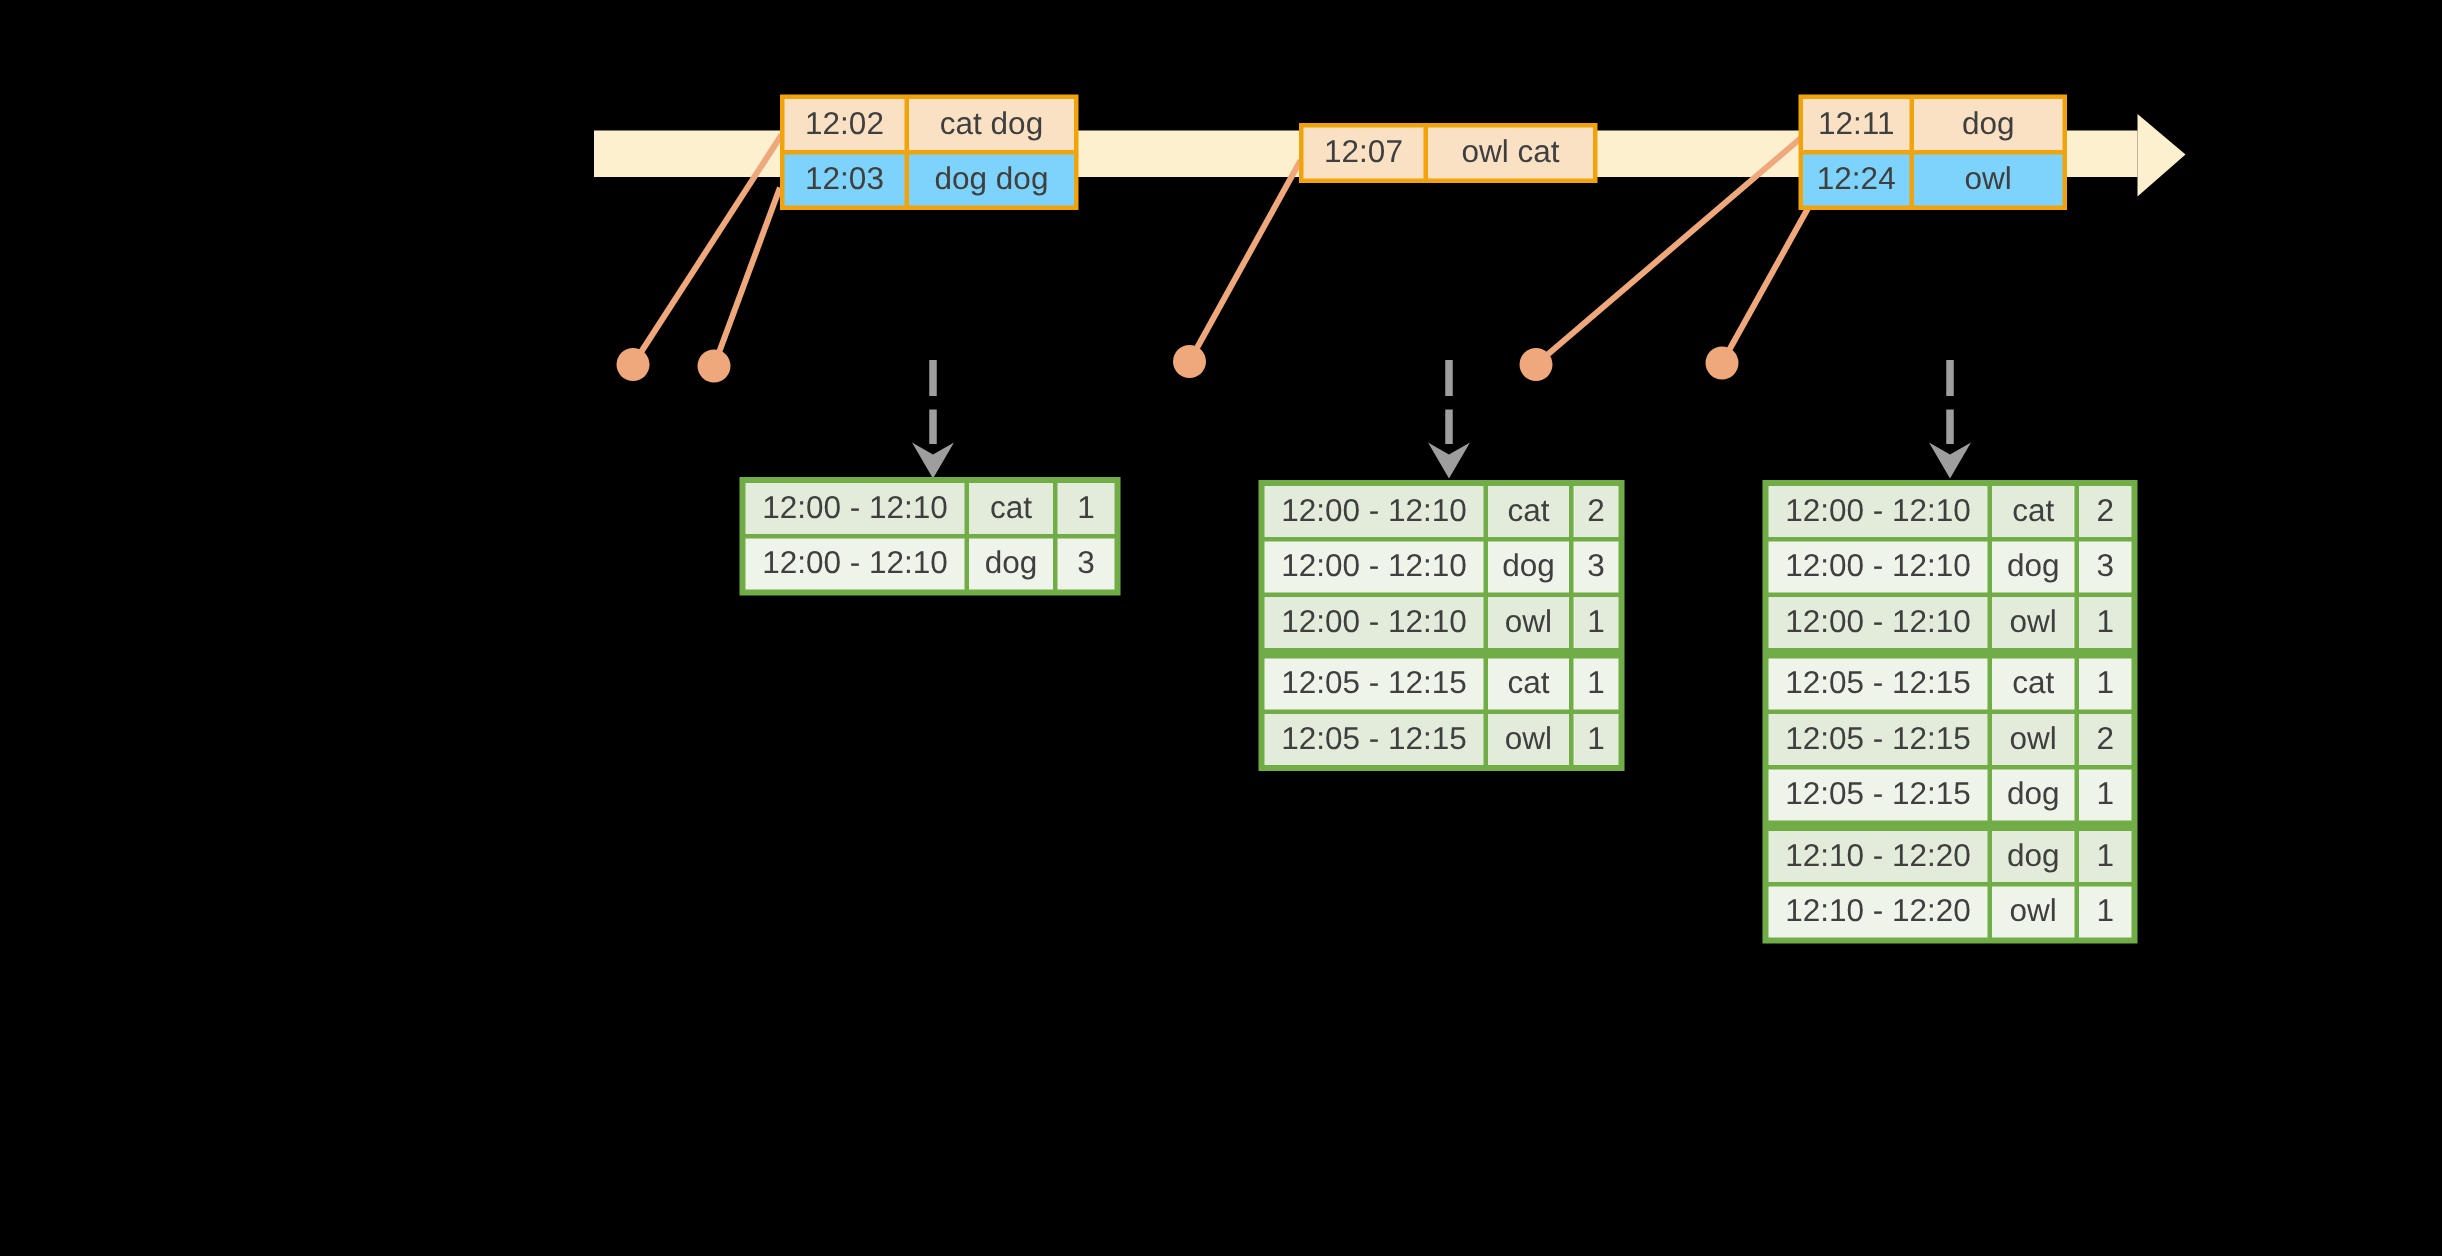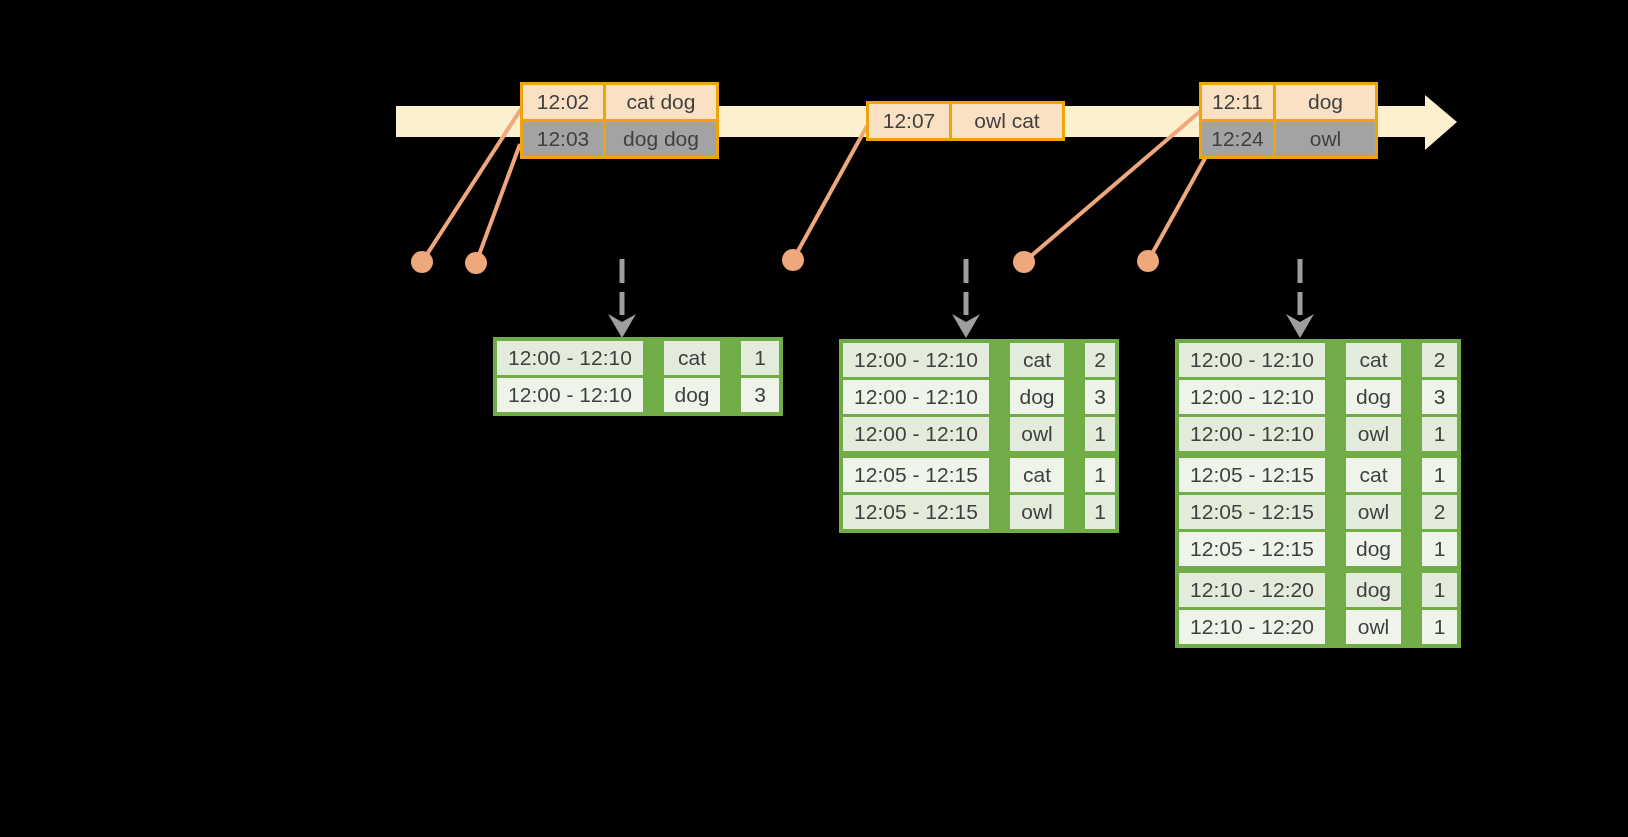--- a/index.html
+++ b/index.html
@@ -1,42 +1,42 @@
 <!DOCTYPE html>
 <html><head>
 <meta charset="utf-8">
 <style>
   html,body{margin:0;padding:0;background:#000;}
   .canvas{
     position:relative;width:1628px;height:698px;background:#000;overflow:hidden;
-    font-family:"Liberation Sans","DejaVu Sans",sans-serif;color:#3F3F3F;margin-top:19px;
+    font-family:"Liberation Sans","DejaVu Sans",sans-serif;color:#3F3F3F;
   }
   svg.overlay{position:absolute;left:0;top:0;display:block;}
 
   
   .event-table{
     position:absolute;background:#F0A30A;padding:3px;
     display:flex;flex-direction:column;gap:3px;
   }
   .ev-row{display:flex;gap:3px;}
   .ev-row .cell{
     height:34px;line-height:34px;text-align:center;font-size:21px;
     white-space:nowrap;overflow:hidden;
   }
   .ev-row .time{width:var(--tc1);}
   .ev-row .words{width:var(--tc2);}
   .ev-row.a .cell{background:#FAE1C4;}
-  .ev-row.b .cell{background:#a3a3a3;}
+  .ev-row.b .cell{background:#7dd3fc;}
 
   
   .result-table{
     position:absolute;background:#70AD47;padding:4px;
     display:flex;flex-direction:column;gap:3px;
   }
-  .res-row{display:flex;gap:21px;}
+  .res-row{display:flex;gap:3px;}
   .res-row.group-start{margin-top:4px;}
   .res-row .cell{
     height:34px;line-height:34px;text-align:center;font-size:21px;
     white-space:nowrap;overflow:hidden;
   }
   .res-row .c0{width:var(--c1);}
   .res-row .c1{width:var(--c2);}
   .res-row .c2{width:var(--c3);}
   .res-row.a .cell{background:#E3ECDA;}
   .res-row.b .cell{background:#EFF4EA;}

